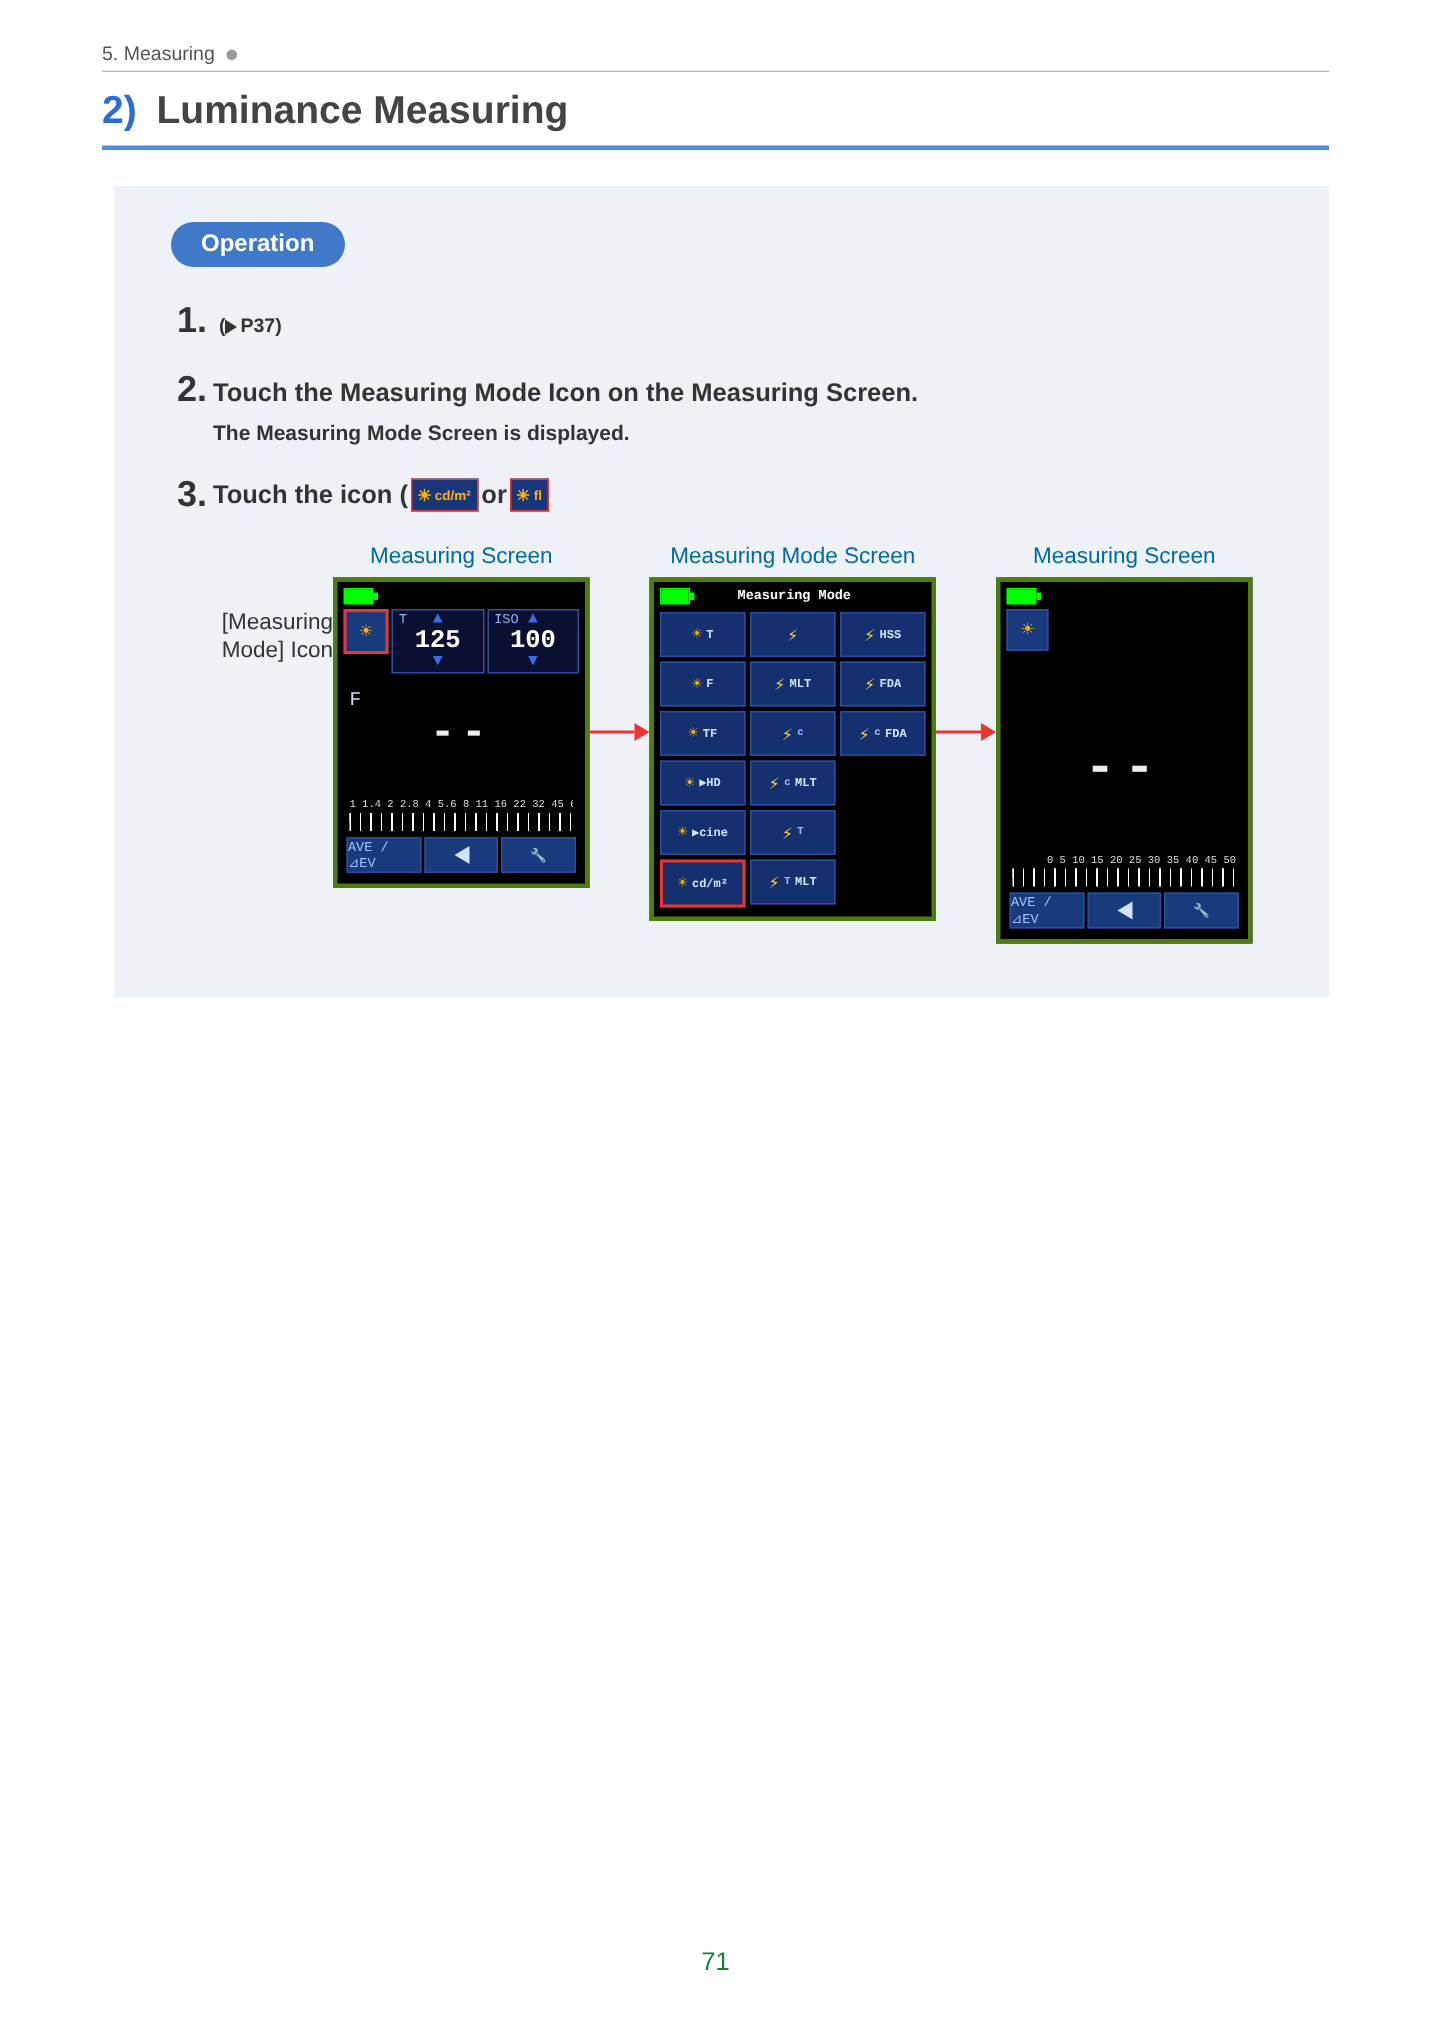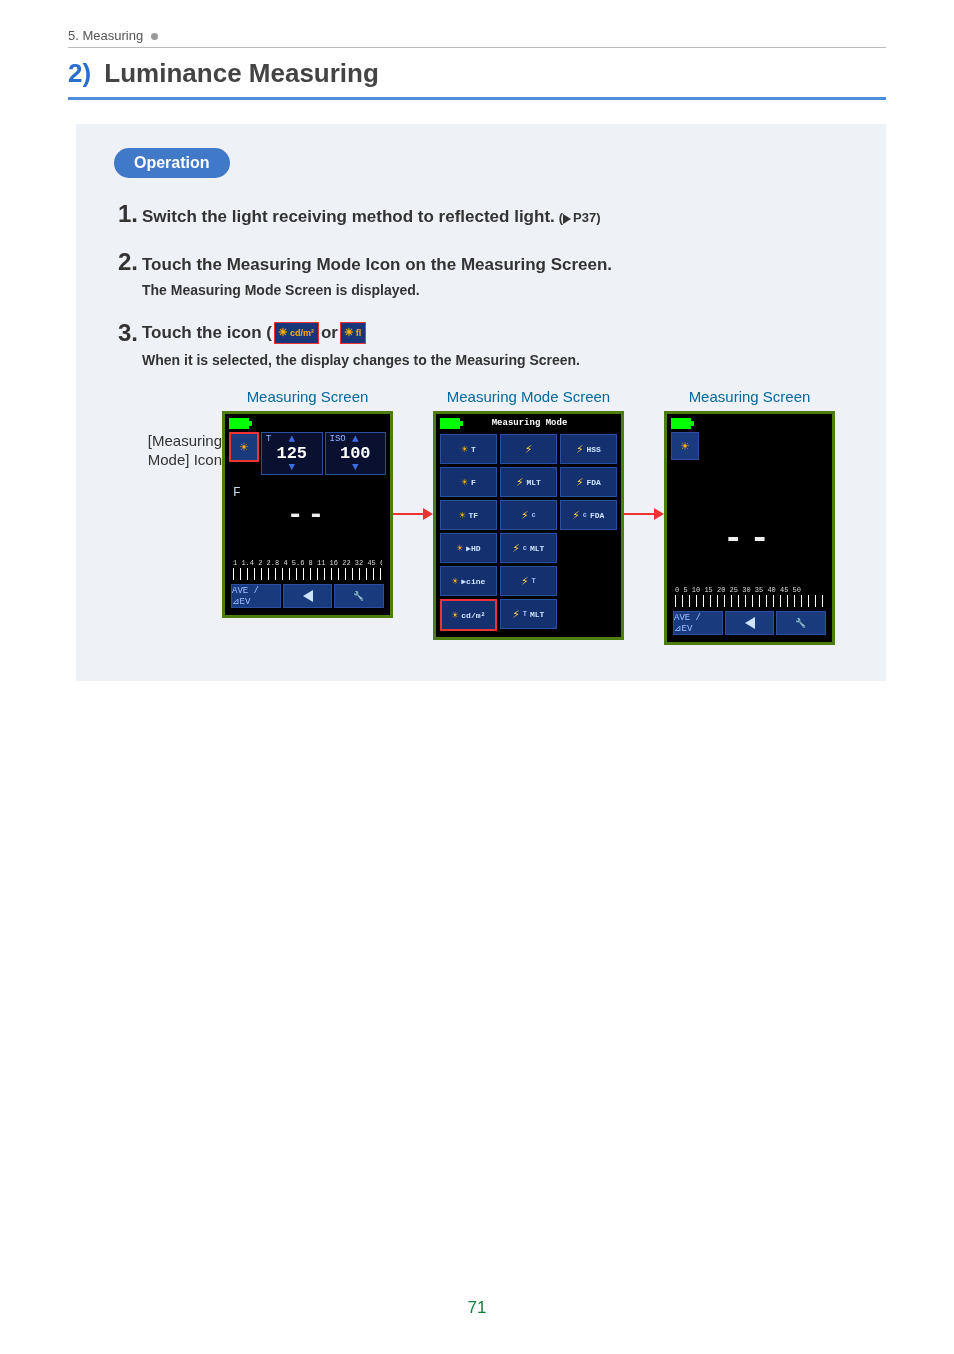--- a/index.html
+++ b/index.html
@@ -324,21 +324,21 @@
   .mode-btn .mflash { color: #ffd040; font-size: 12px; }
   .mode-btn .msub { font-size: 7px; color: #9fc0ff; }
   .mode-btn.empty { visibility: hidden; }
   
   .s3-body { padding: 0 4px 4px 4px; }
   .s3-dashwrap {
     margin-top: 60px;
     text-align: center;
   }
   .s3-dash { font-size: 34px; color: #eee; font-weight: bold; letter-spacing: 6px; }
-  .s3-scale { margin-top: 28px; padding: 0 4px; }
+  .s3-scale { margin-top: 38px; padding: 0 4px; text-align: right; }
   .s3-scale .scale-nums { font-size: 7px; color:#ddd; white-space:nowrap; overflow:hidden; }
   .callout-line {
     position: absolute;
     background: #666;
   }
   .pagenum {
     position: absolute;
     bottom: 36px;
     left: 0; right: 0;
     text-align: center;
@@ -363,21 +363,20 @@
   </div>
   <div class="title-underline"></div>
 
   <div class="content-block">
     <div class="pill">Operation</div>
 
     
     <div class="step">
       <div class="step-line">
         <span class="step-num">1.</span>
-        <span class="step-text">Switch the light receiving method to reflected light.</span>
         <span class="step-ref">(<span class="arrow-ref"></span><span>P37</span>)</span>
       </div>
     </div>
 
     
     <div class="step">
       <div class="step-line">
         <span class="step-num">2.</span>
         <span class="step-text">Touch the Measuring Mode Icon on the Measuring Screen.</span>
       </div>
@@ -392,21 +391,20 @@
         <span class="inline-icon">
             <span class="sun">☀</span>
             <span>cd/m²</span>
           </span>
         <span class="step-text"> or </span>
         <span class="inline-icon">
             <span class="sun">☀</span>
             <span>fl</span>
           </span>
       </div>
-      <div class="step-sub">When it is selected, the display changes to the Measuring Screen.</div>
     </div>
 
     
     <div class="screens-row">
 
       <div class="mode-label" style="position:relative;">
         <span class="mode-label-line">[Measuring</span><br>
         <span class="mode-label-line">Mode] Icon</span>
         <div class="callout-line" style="left:100%; top:8px; width:18px; height:1px;"></div>
       </div>

